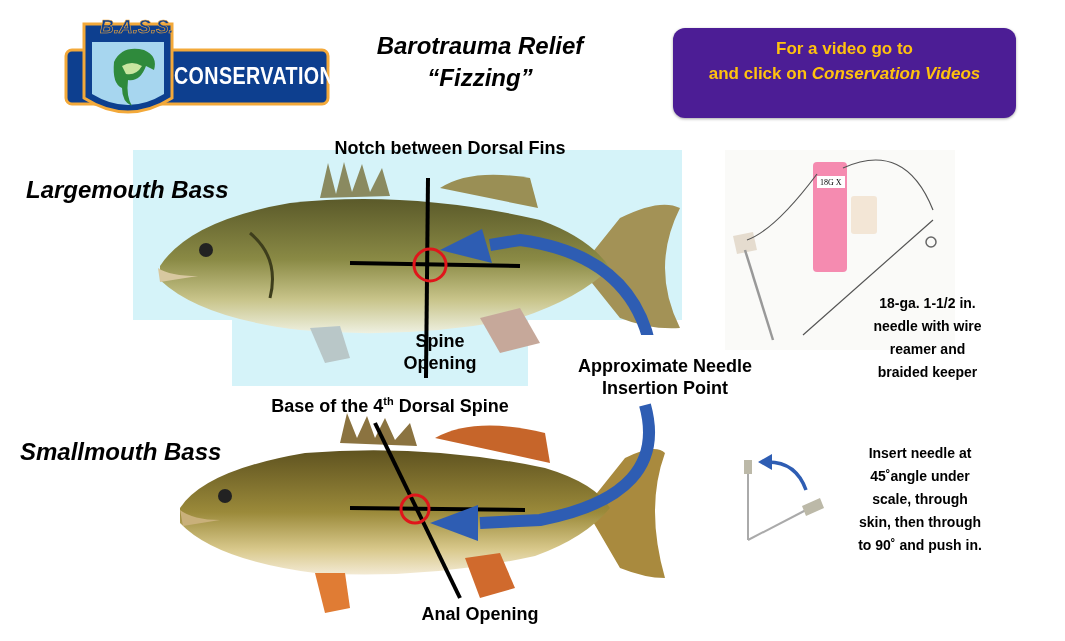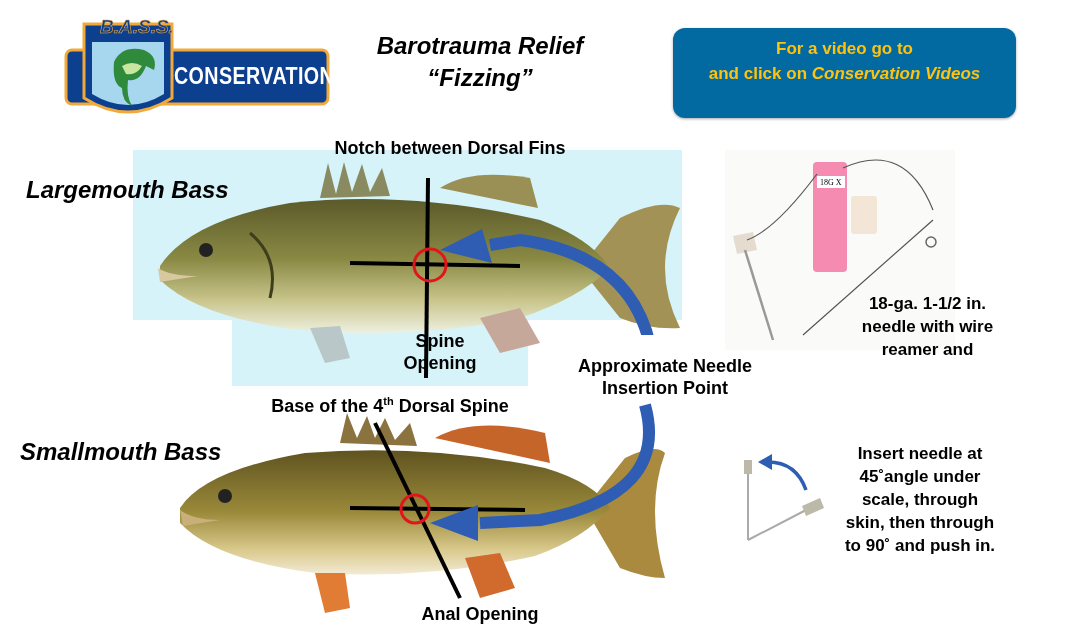--- a/index.html
+++ b/index.html
@@ -1,27 +1,27 @@
 <!DOCTYPE html>
 <html><head>
 <meta charset="utf-8">
 <style>
   html,body{margin:0;padding:0;}
   body{width:1065px;height:641px;position:relative;overflow:hidden;background:#ffffff;font-family:"Liberation Sans",sans-serif;color:#000;}
   .abs{position:absolute;}
   .logo{left:62px;top:10px;width:270px;height:116px;}
   .title{left:330px;top:30px;width:300px;text-align:center;font-style:italic;font-weight:bold;font-size:24px;line-height:32px;}
-  .video-box{left:673px;top:28px;width:343px;height:90px;background:#0369a1;border-radius:12px;box-shadow:0 1px 3px rgba(0,0,0,.35);color:#ffc20e;font-weight:bold;font-size:17px;line-height:25px;text-align:center;padding-top:8px;box-sizing:border-box;}
+  .video-box{left:673px;top:28px;width:343px;height:90px;background:#4c1d95;border-radius:12px;box-shadow:0 1px 3px rgba(0,0,0,.35);color:#ffc20e;font-weight:bold;font-size:17px;line-height:25px;text-align:center;padding-top:8px;box-sizing:border-box;}
   .video-box i{font-style:italic;}
   .lm-bg{left:133px;top:150px;width:549px;height:170px;background:#d5f3f9;}
   .lm-bg2{left:232px;top:318px;width:296px;height:68px;background:#d5f3f9;}
   .species{font-style:italic;font-weight:bold;font-size:24px;}
   .lbl{font-weight:bold;font-size:18px;text-align:center;line-height:22px;}
   .fish{position:absolute;}
-  .side-text{font-weight:bold;font-size:17px;text-align:center;line-height:23px;}
+  .side-text{font-weight:bold;font-size:14px;text-align:center;line-height:23px;}
 </style>
 </head>
 <body>
 
 <div class="abs logo">
   <svg width="270" height="116" viewBox="0 0 270 116">
     <rect x="4" y="40" width="262" height="54" rx="6" fill="#0d3f8f" stroke="#f3a93a" stroke-width="3"></rect>
     <path d="M22 14 L110 14 L110 88 Q66 116 22 88 Z" fill="#0d3f8f" stroke="#f3a93a" stroke-width="3"></path>
     <path d="M30 32 L102 32 L102 84 Q66 106 30 84 Z" fill="#a7d6ef"></path>
     <path d="M52 52 Q60 35 82 40 Q96 46 92 60 L84 56 Q78 72 66 70 Q64 86 70 96 Q60 92 60 78 Q50 74 52 52 Z" fill="#2f8a3c"></path>
@@ -127,20 +127,21 @@
   <path d="M8 86 L28 82 L32 100 L12 104 Z" fill="#e5dccf"></path>
   <line x1="20" y1="100" x2="48" y2="190" stroke="#999" stroke-width="2.5"></line>
   <path d="M22 90 Q50 80 92 24 M118 18 Q180 -10 208 60 M208 70 L78 185" stroke="#555" stroke-width="1.2" fill="none"></path>
   <circle cx="206" cy="92" r="5" fill="none" stroke="#666" stroke-width="1.5"></circle>
 </svg>
 
 <div class="abs side-text" style="left:835px;top:292px;width:185px;">
   <div>18-ga. 1-1/2 in.</div>
   <div>needle with wire</div>
   <div>reamer and</div>
+  <div>braided keeper</div>
 </div>
 
 <svg class="abs" style="left:738px;top:450px;" width="90" height="100" viewBox="0 0 90 100">
   <rect x="6" y="10" width="8" height="14" fill="#bcb9a8"></rect>
   <line x1="10" y1="24" x2="10" y2="90" stroke="#aaa" stroke-width="2"></line>
   <line x1="10" y1="90" x2="68" y2="60" stroke="#aaa" stroke-width="2"></line>
   <path d="M64 56 L82 48 L86 58 L68 66 Z" fill="#bcb9a8"></path>
   <path d="M68 40 Q58 12 30 12" stroke="#2e5db3" stroke-width="3.5" fill="none"></path>
   <polygon points="20,12 34,4 34,20" fill="#2e5db3"></polygon>
 </svg>

